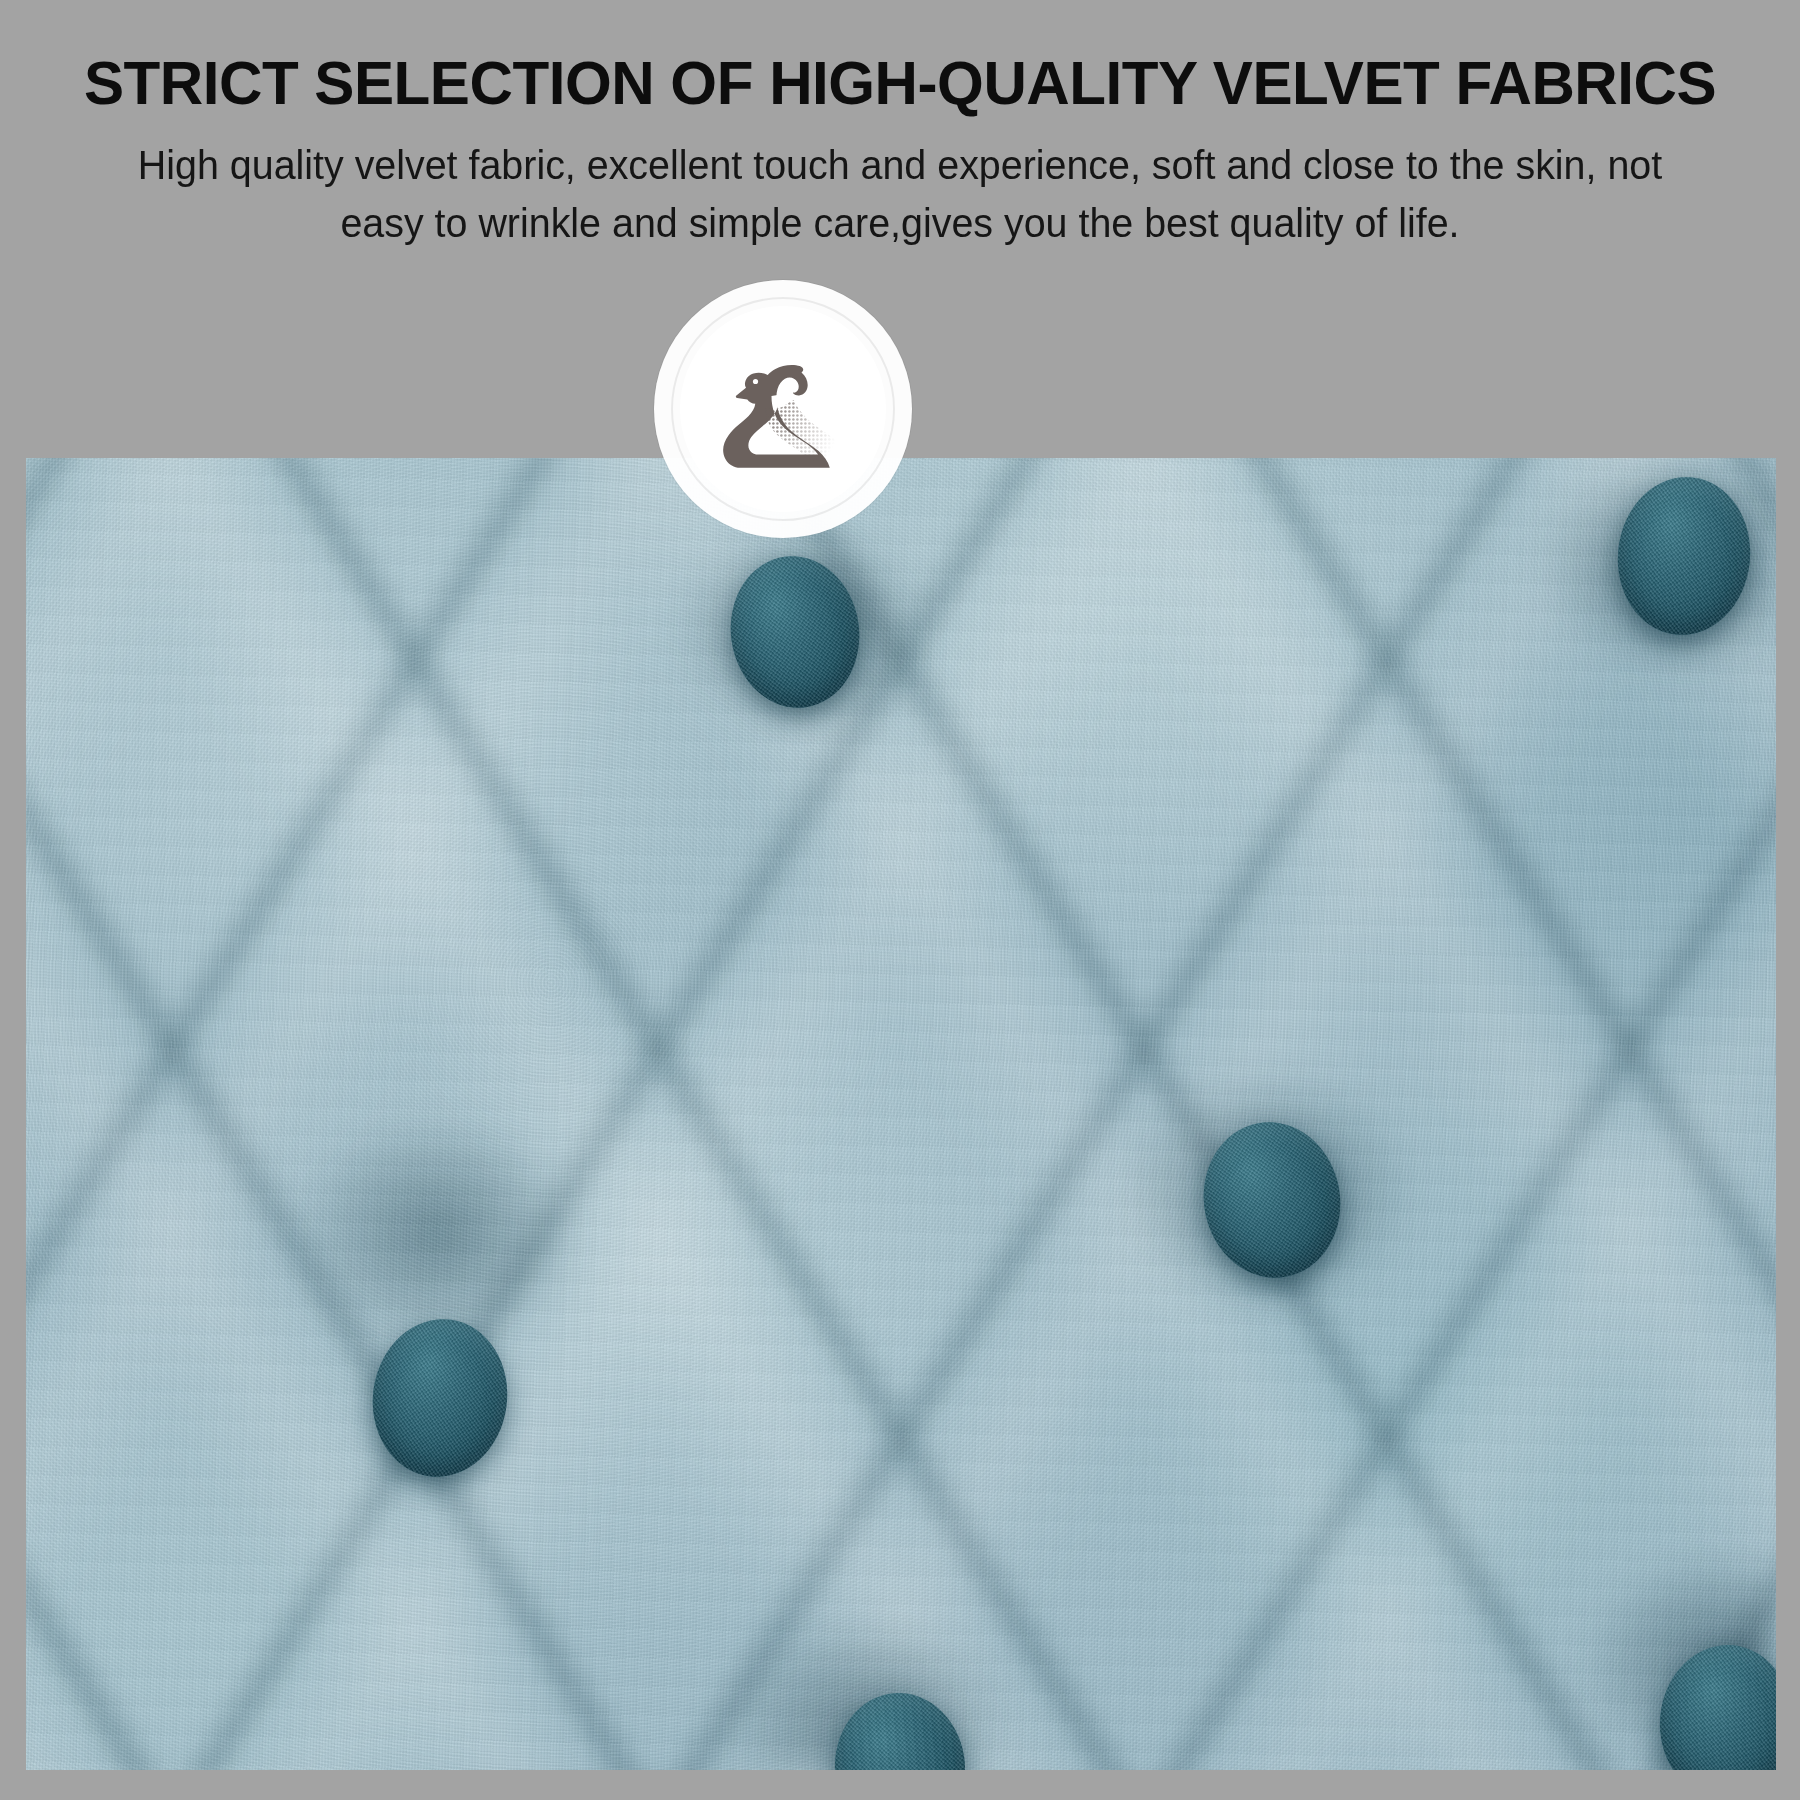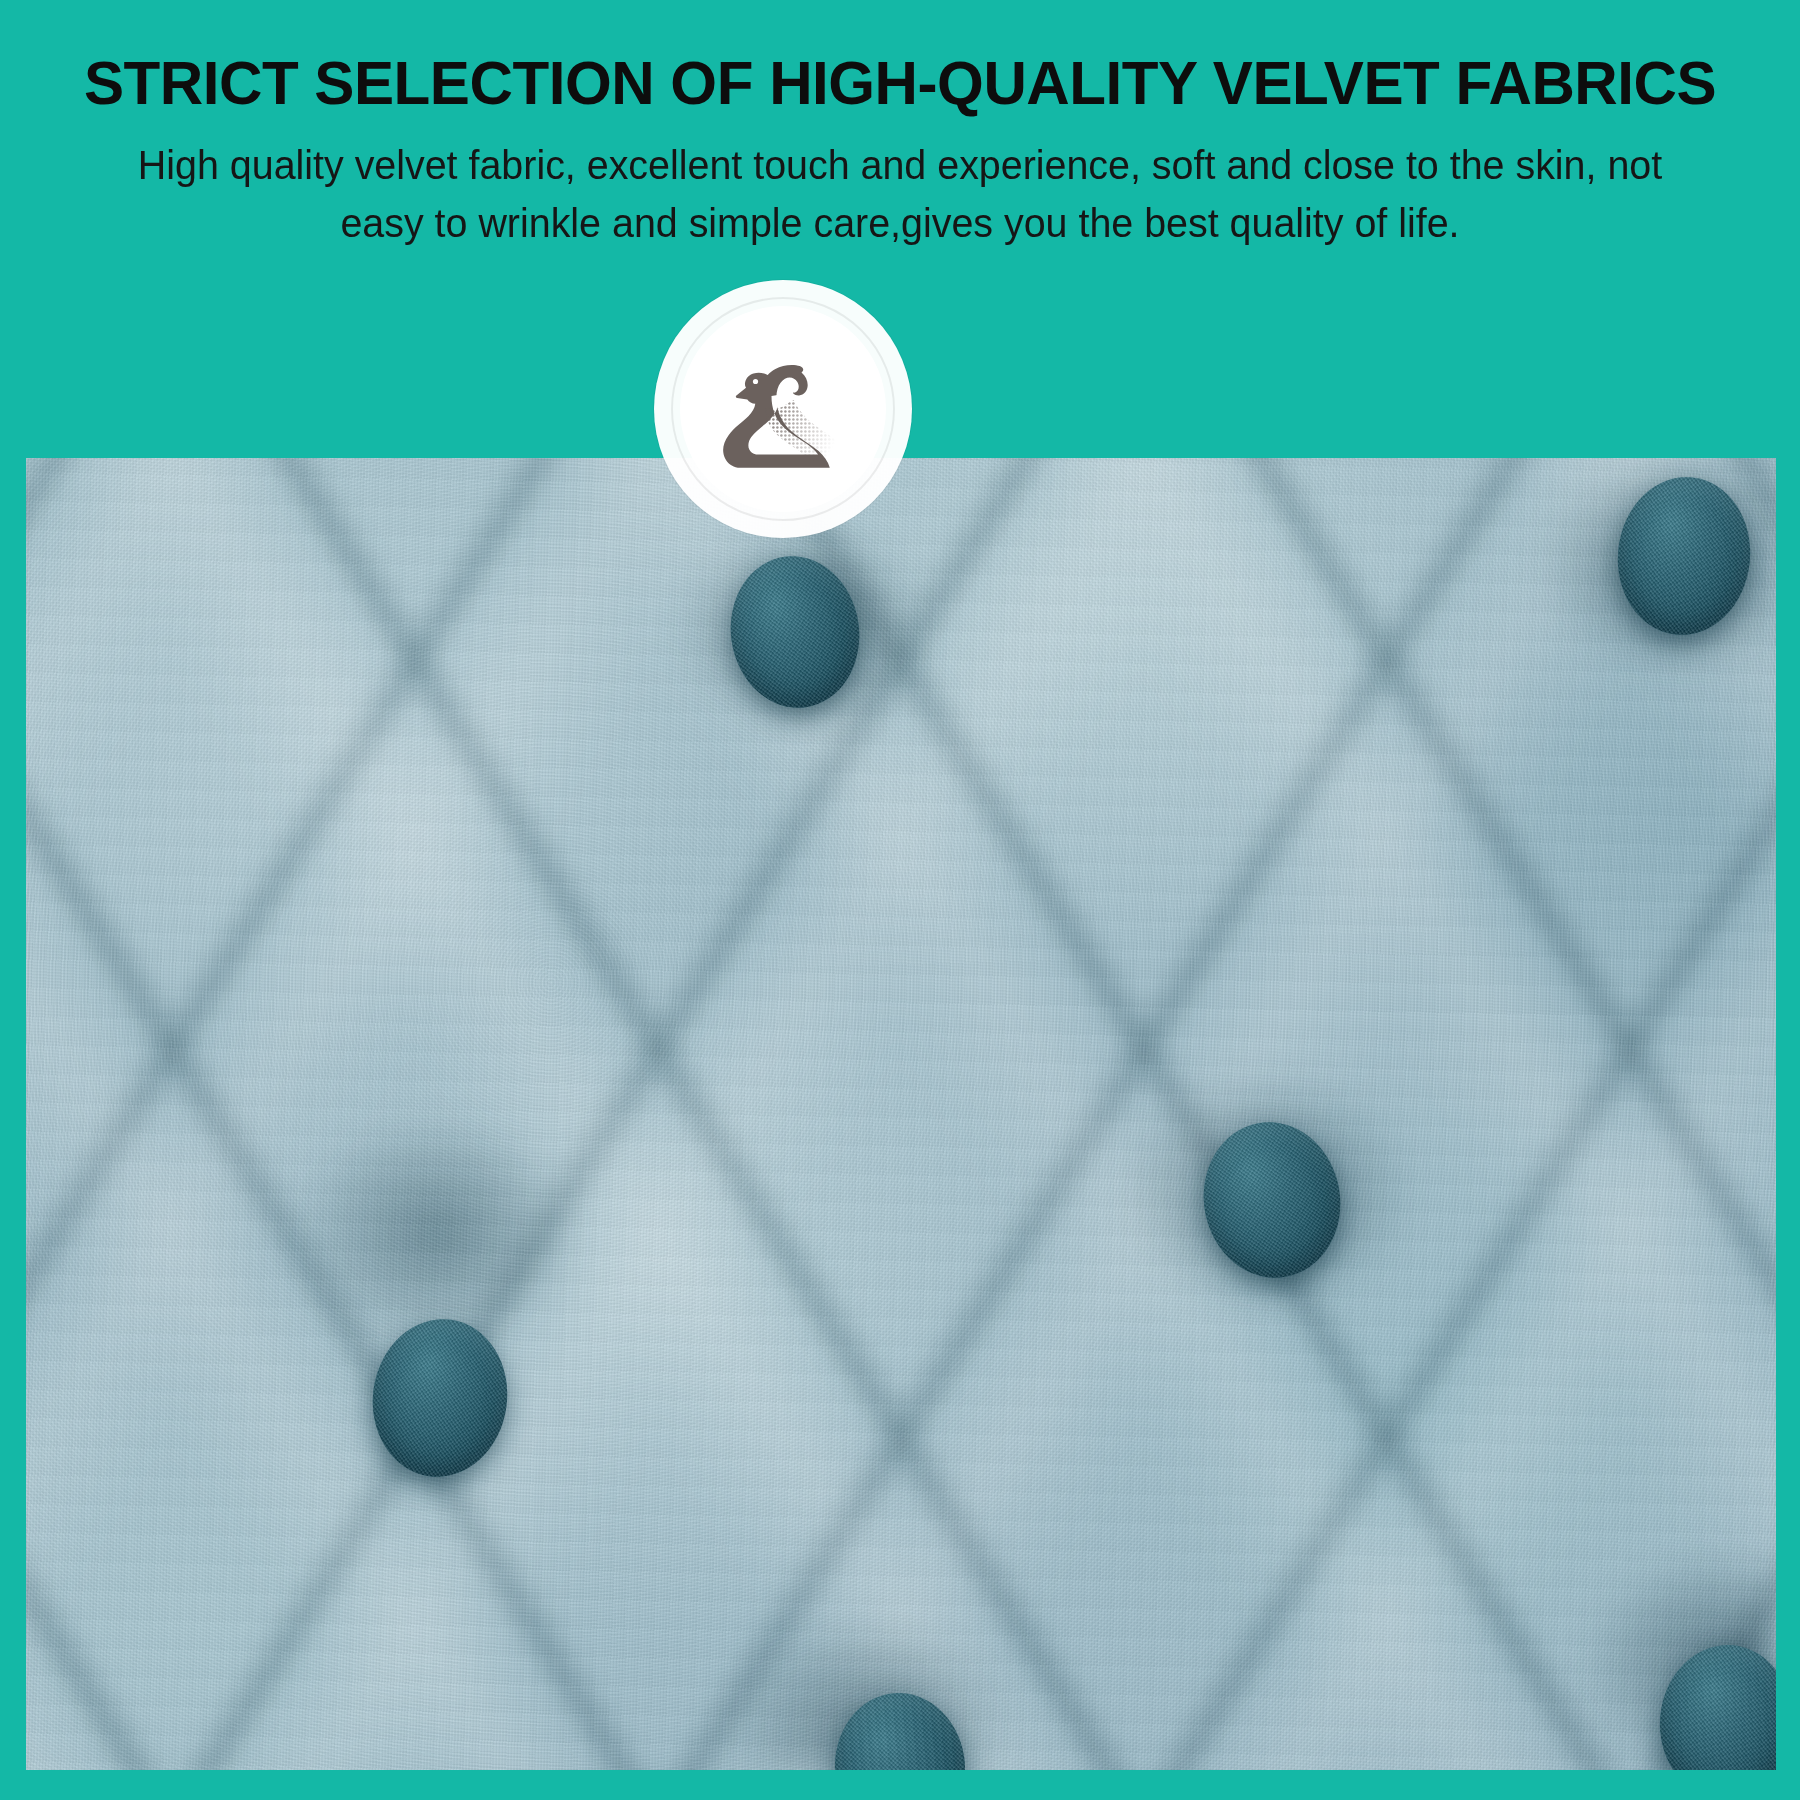--- a/index.html
+++ b/index.html
@@ -12,21 +12,21 @@
     height: 1800px;
     font-family: "Liberation Sans", sans-serif;
     overflow: hidden;
     position: relative;
   }
 
   .page {
     position: relative;
     width: 1800px;
     height: 1800px;
-    background: #14b8a6;
+    background: #a3a3a3;
   }
 
   
   .header {
     position: absolute;
     top: 0;
     left: 0;
     width: 1800px;
     text-align: center;
   }

